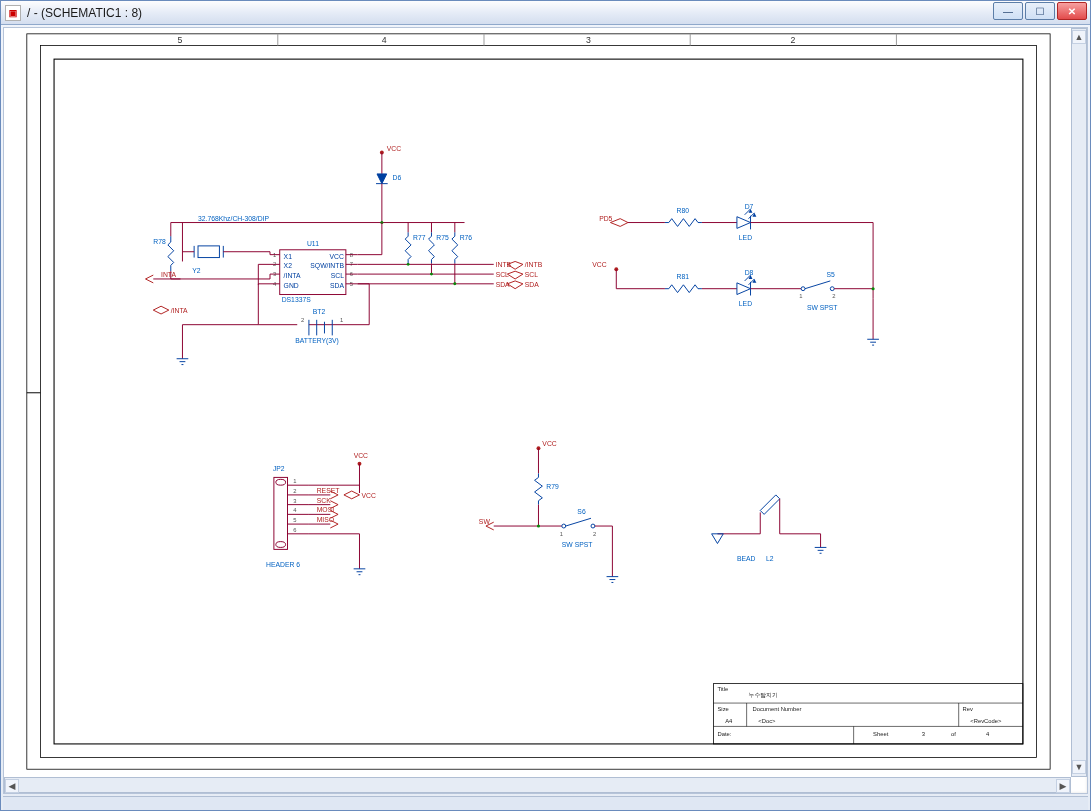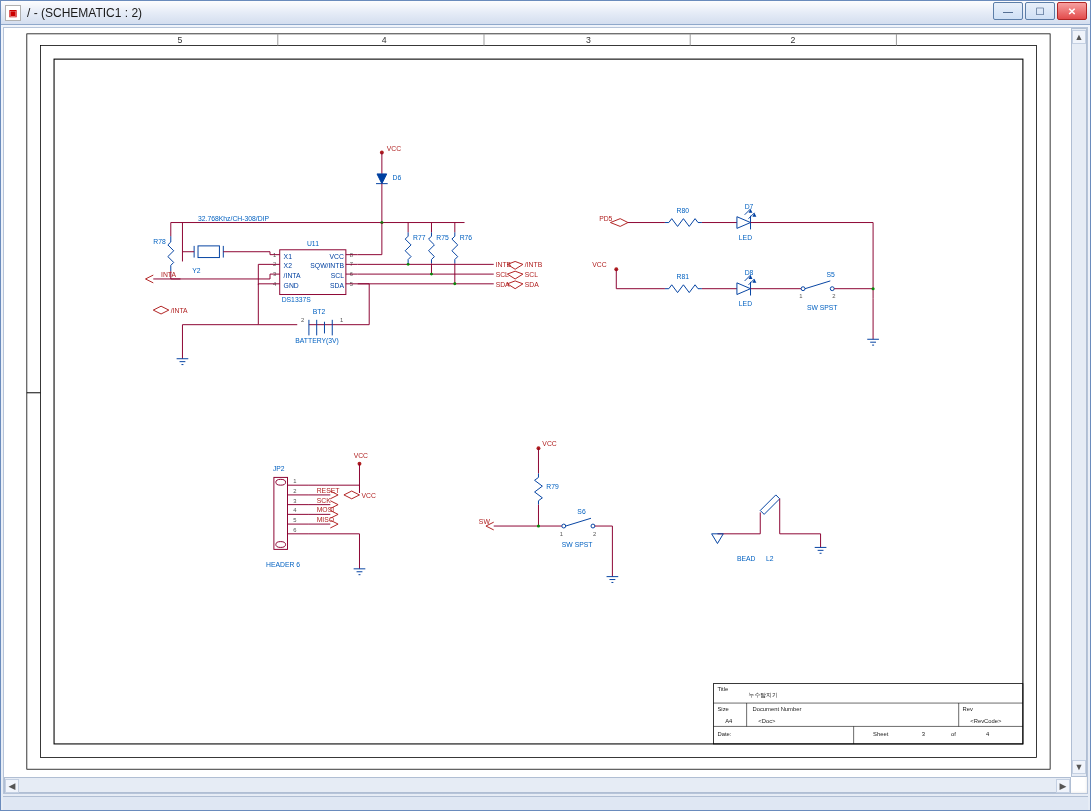--- a/index.html
+++ b/index.html
@@ -86,21 +86,21 @@
   .val-label { font-size:7px; fill:#0060c0; }
   .pin-num  { font-size:6px; fill:#555; }
   .tbl-label { font-size:6px; fill:#222; }
 </style>
 </head>
 <body>
 
 <div class="window">
   <div class="titlebar">
     <div class="app-icon">▣</div>
-    <span class="title-text">/ - (SCHEMATIC1 : 2)</span>
+    <span class="title-text">/ - (SCHEMATIC1 : 8)</span>
     <div class="window-buttons">
       <div class="win-btn">—</div>
       <div class="win-btn">☐</div>
       <div class="win-btn close">✕</div>
     </div>
   </div>
 
   <div class="client">
     <div class="canvas-area">
       <svg class="sheet" viewBox="0 0 1070 770">

